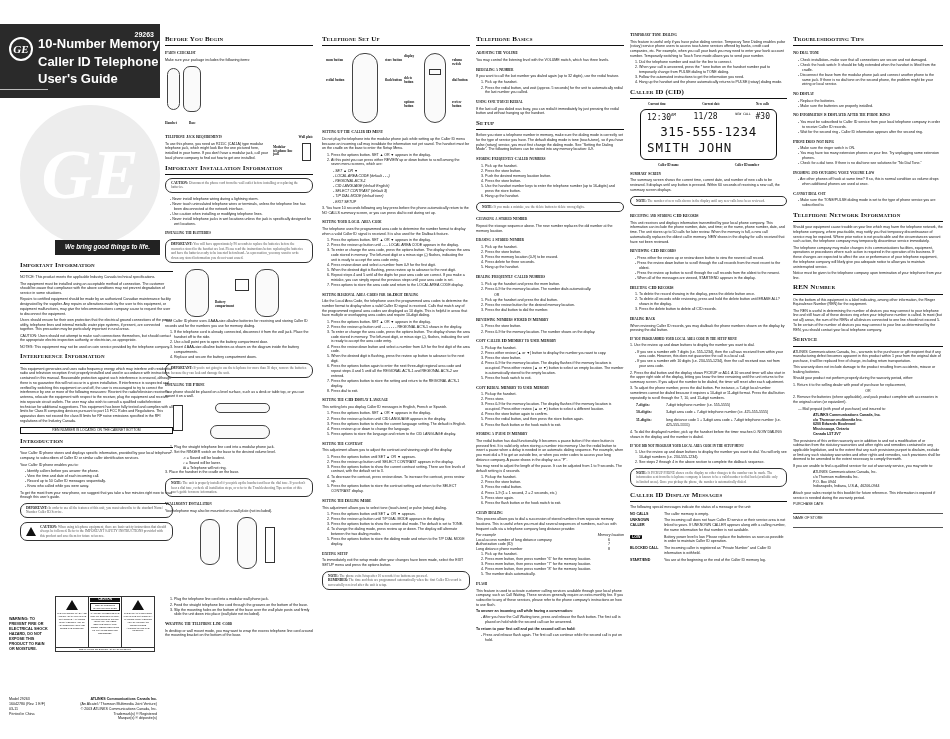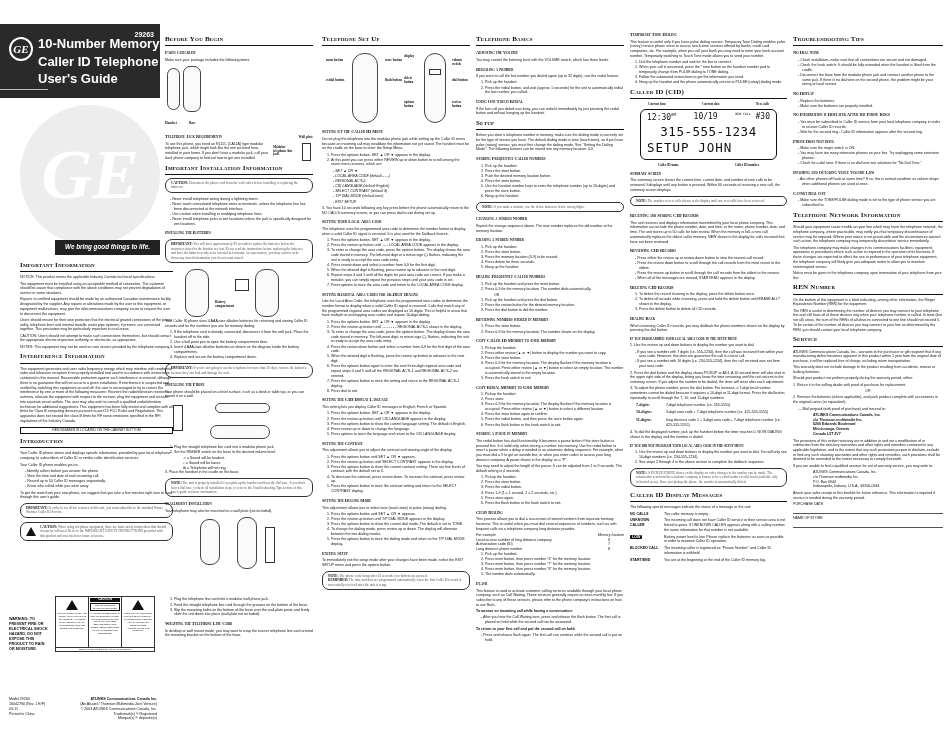--- a/index.html
+++ b/index.html
@@ -401,25 +401,25 @@
   </ol>
   <div class="h1">Caller ID (CID)</div>
   <div style="display:flex;justify-content:space-around;font-family:'Liberation Serif',serif;font-size:3.2px;font-weight:bold">
     <span>Current time</span>
     <span>Current date</span>
     <span>New calls</span>
   </div>
   <div class="lcd">
     <div class="r1">
         <span><span>12:30</span><sup style="font-size:4px">AM</sup></span>
-        <span>10/19</span>
+        <span>11/28</span>
         <span><sup style="font-size:3.2px">NEW CALL</sup> <span>#30</span></span>
       </div>
     <div class="r2">315-555-1234</div>
-    <div class="r3">SETUP JOHN</div>
+    <div class="r3">SMITH JOHN</div>
   </div>
   <div style="display:flex;justify-content:space-around;font-family:'Liberation Serif',serif;font-size:3.2px;font-weight:bold">
     <span>Caller ID name</span>
     <span>Caller ID number</span>
   </div>
   <div class="h2">Summary Screen</div>
   <p>The summary screen shows the current time, current date, and number of new calls to be reviewed. It displays until any button is pressed. Within 60 seconds of receiving a new call, the summary screen displays.</p>
   <div class="box"><b>NOTE:</b> <span>The number of new calls shown in the display until any new calls have been reviewed.</span></div>
   <div class="h2" style="margin-top:7px">Receiving and Storing CID Records</div>
   <p>This unit receives and displays information transmitted by your local phone company. This information can include the phone number, date, and time; or the name, phone number, date, and time. The unit stores up to 50 calls for later review. When the memory is full, a new call automatically replaces the oldest call in memory. NEW shows in the display for calls received that have not been reviewed.</p>

